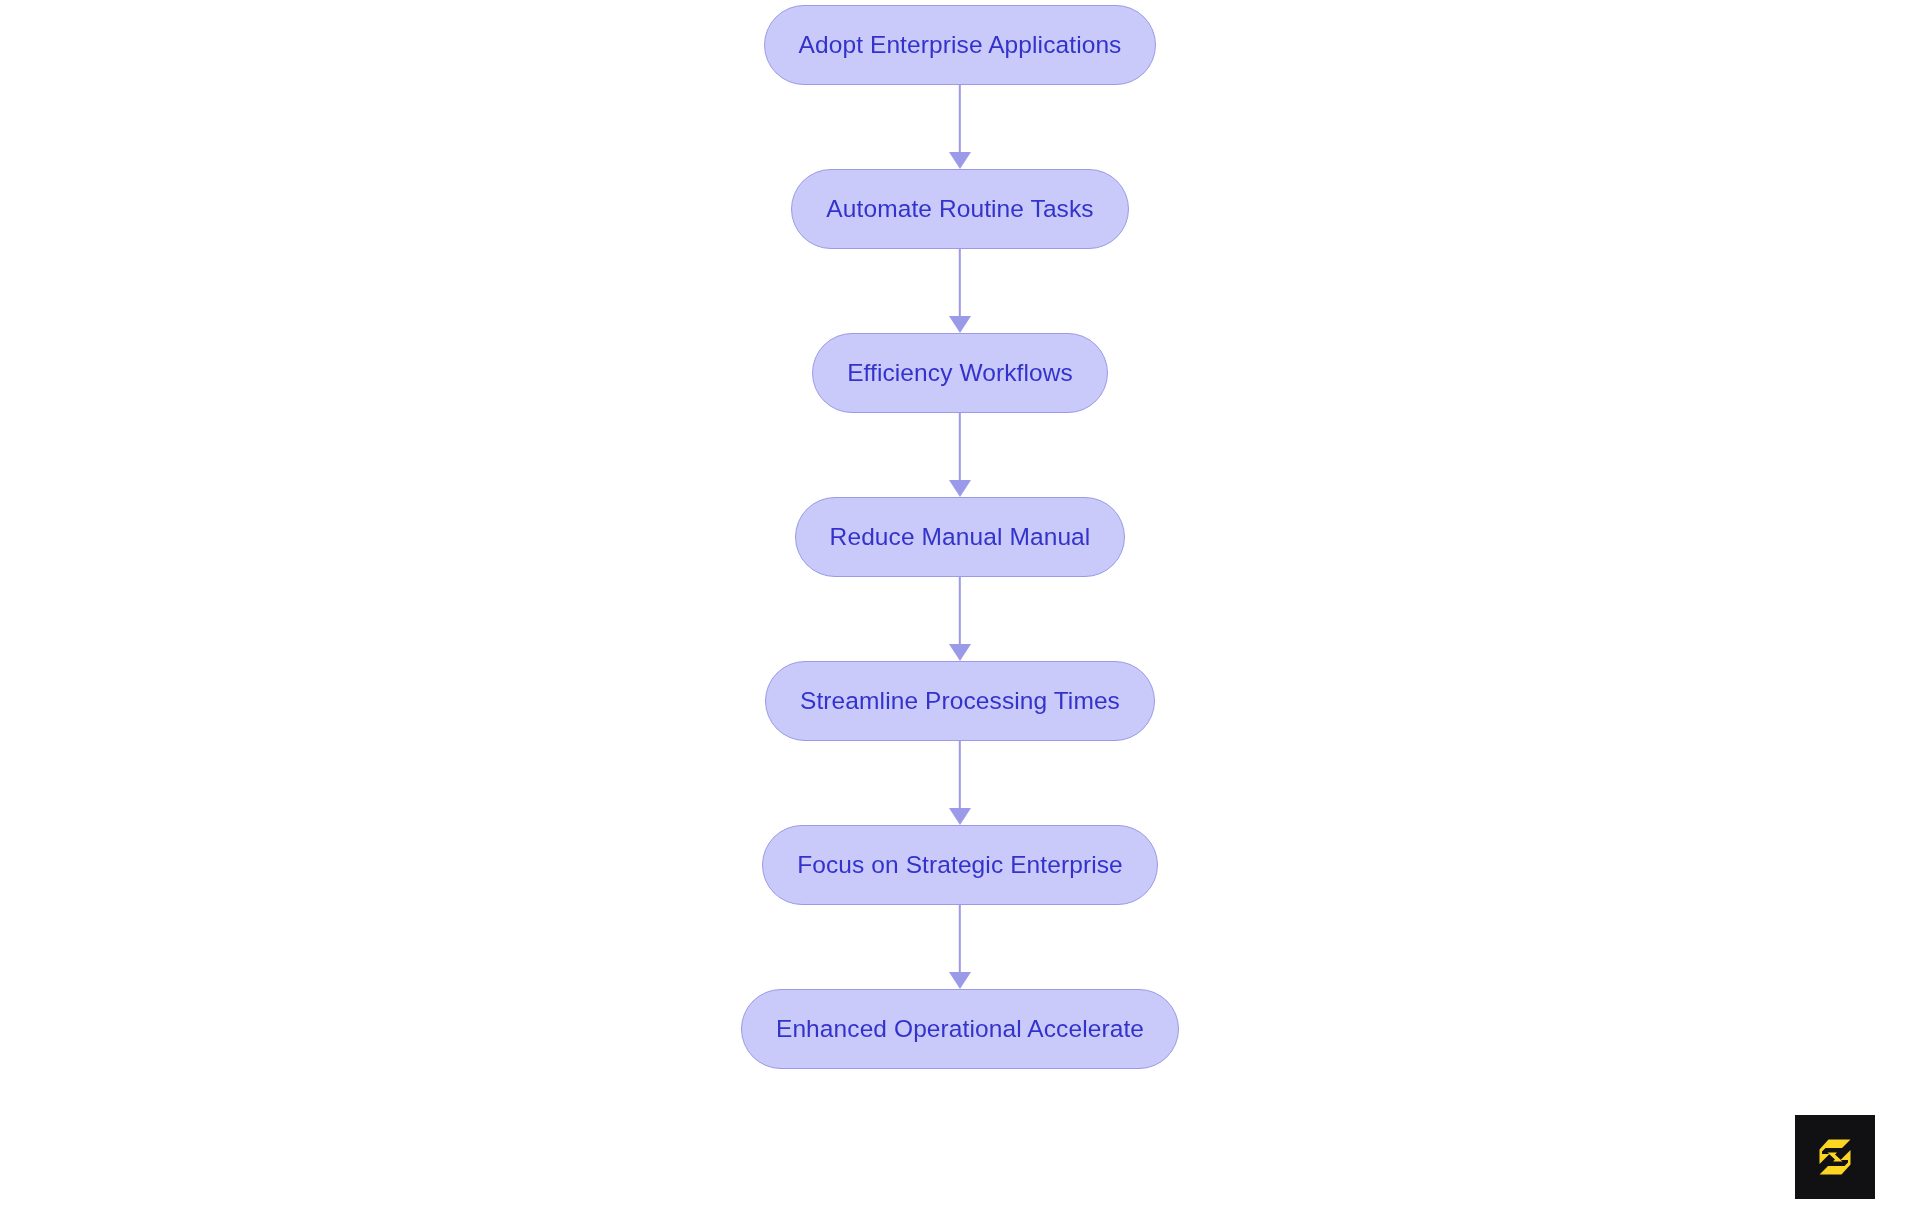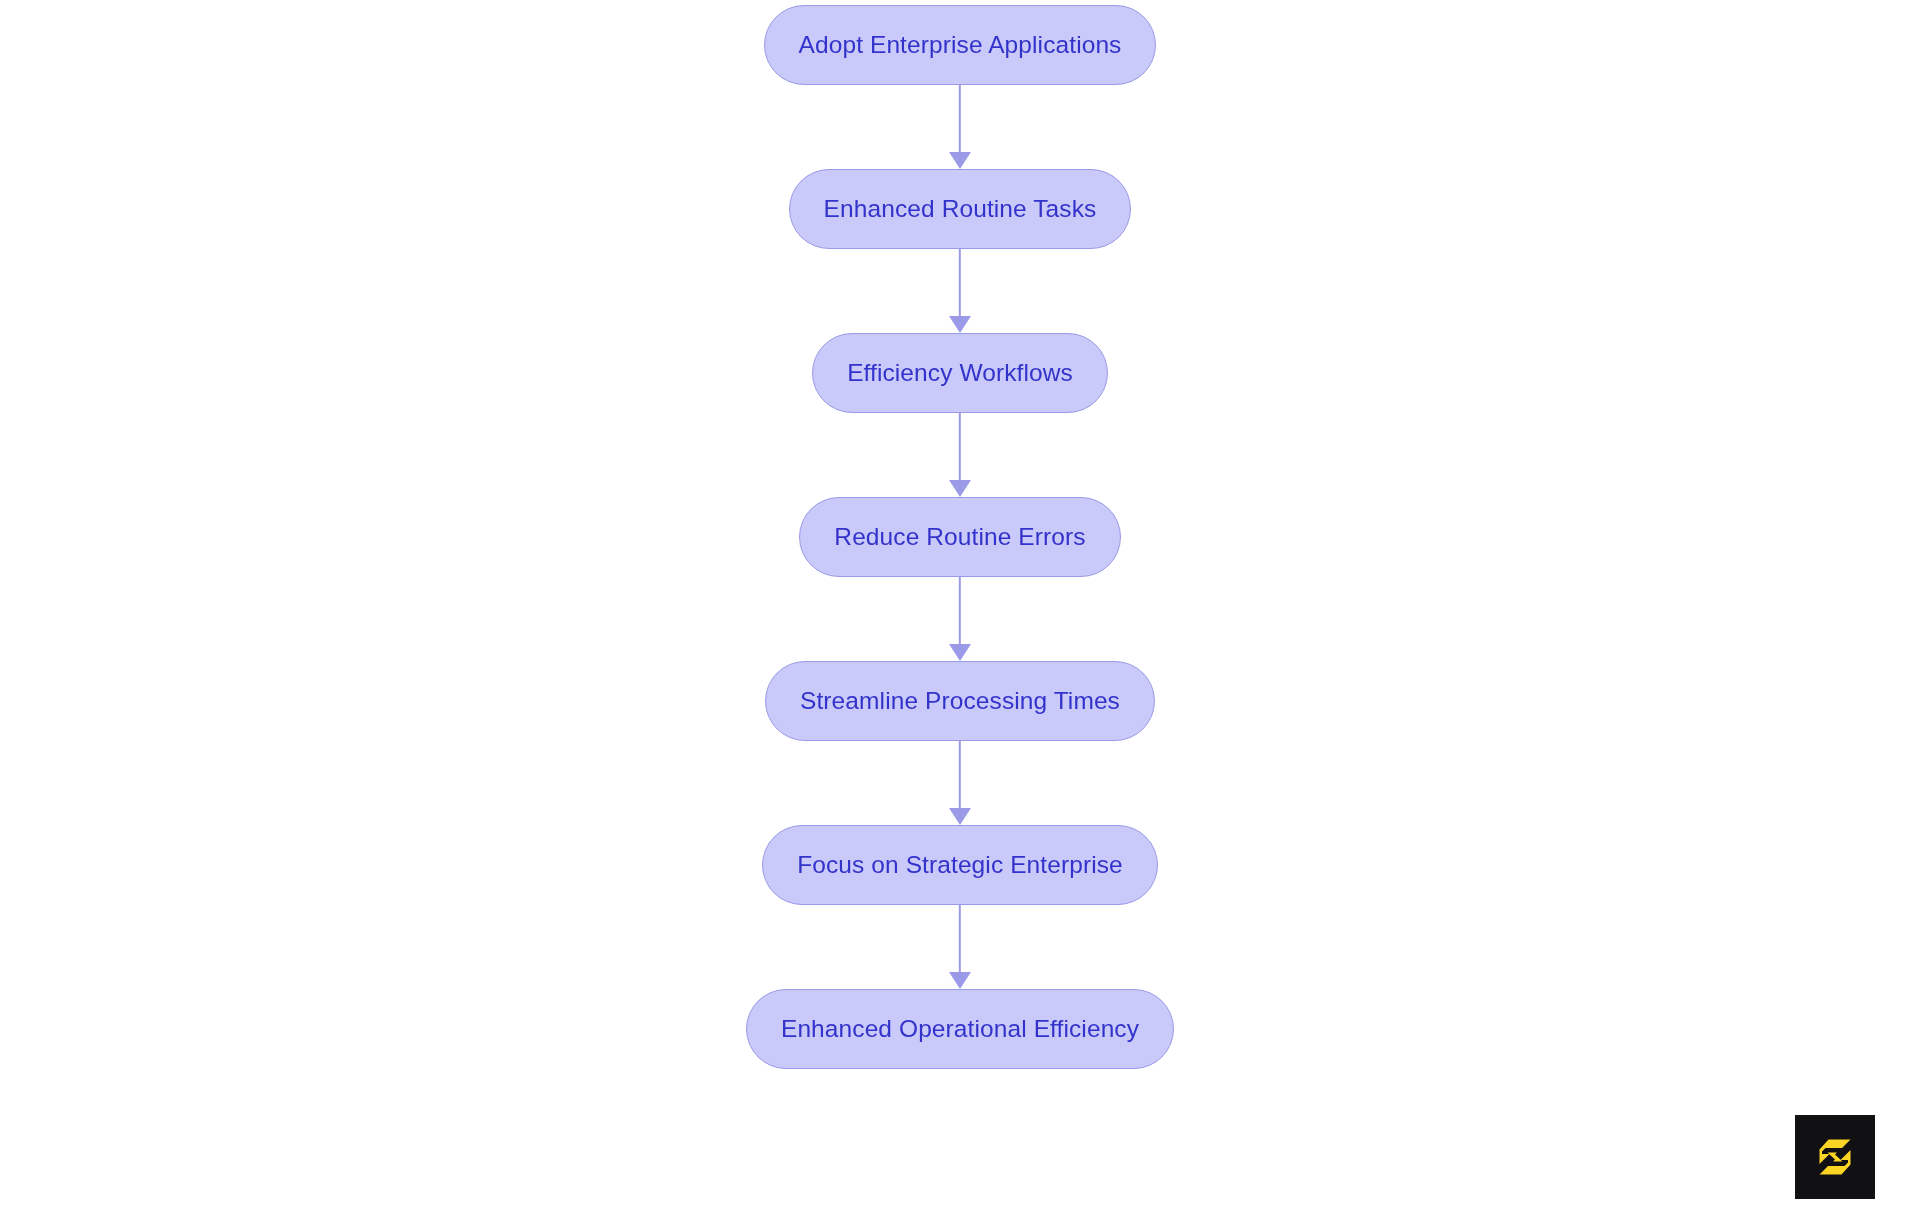--- a/index.html
+++ b/index.html
@@ -106,39 +106,39 @@
     <div class="node">
       <span class="node-label">Adopt Enterprise Applications</span>
     </div>
 
     <div class="connector">
       <span class="connector-line"></span>
       <span class="connector-head"></span>
     </div>
 
     <div class="node">
-      <span class="node-label">Enhanced Routine Tasks</span>
+      <span class="node-label">Automate Routine Tasks</span>
     </div>
 
     <div class="connector">
       <span class="connector-line"></span>
       <span class="connector-head"></span>
     </div>
 
     <div class="node">
       <span class="node-label">Efficiency Workflows</span>
     </div>
 
     <div class="connector">
       <span class="connector-line"></span>
       <span class="connector-head"></span>
     </div>
 
     <div class="node">
-      <span class="node-label">Reduce Routine Errors</span>
+      <span class="node-label">Reduce Manual Manual</span>
     </div>
 
     <div class="connector">
       <span class="connector-line"></span>
       <span class="connector-head"></span>
     </div>
 
     <div class="node">
       <span class="node-label">Streamline Processing Times</span>
     </div>
@@ -151,21 +151,21 @@
     <div class="node">
       <span class="node-label">Focus on Strategic Enterprise</span>
     </div>
 
     <div class="connector">
       <span class="connector-line"></span>
       <span class="connector-head"></span>
     </div>
 
     <div class="node">
-      <span class="node-label">Enhanced Operational Efficiency</span>
+      <span class="node-label">Enhanced Operational Accelerate</span>
     </div>
 
   </div>
 
   <div class="logo-badge" style="left:1795px; top:1115px;">
     <svg width="52" height="52" viewBox="0 0 52 52" aria-hidden="true">
       <path d="M41.5 8.5 L33.0 17.0 L16.5 17.0 L13.0 20.5 L13.0 23.0
                L25.5 23.0 L33.5 30.5 L24.0 30.5 L26.5 28.0 L21.0 22.5
                L10.5 33.0 L10.5 18.5 L19.5 8.5 Z" fill="#fbd424"></path>
       <path d="M10.5 43.5 L19.0 35.0 L35.5 35.0 L39.0 31.5 L39.0 29.0

